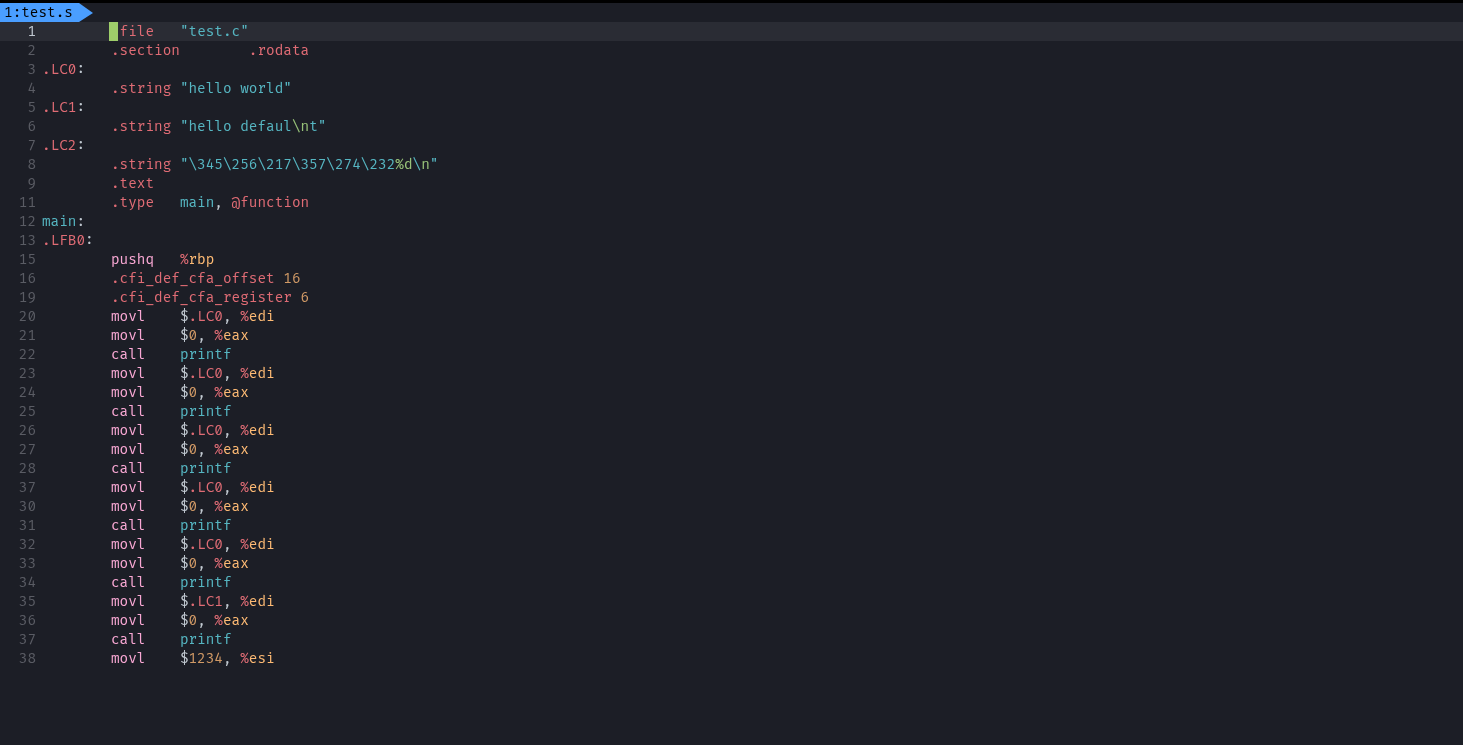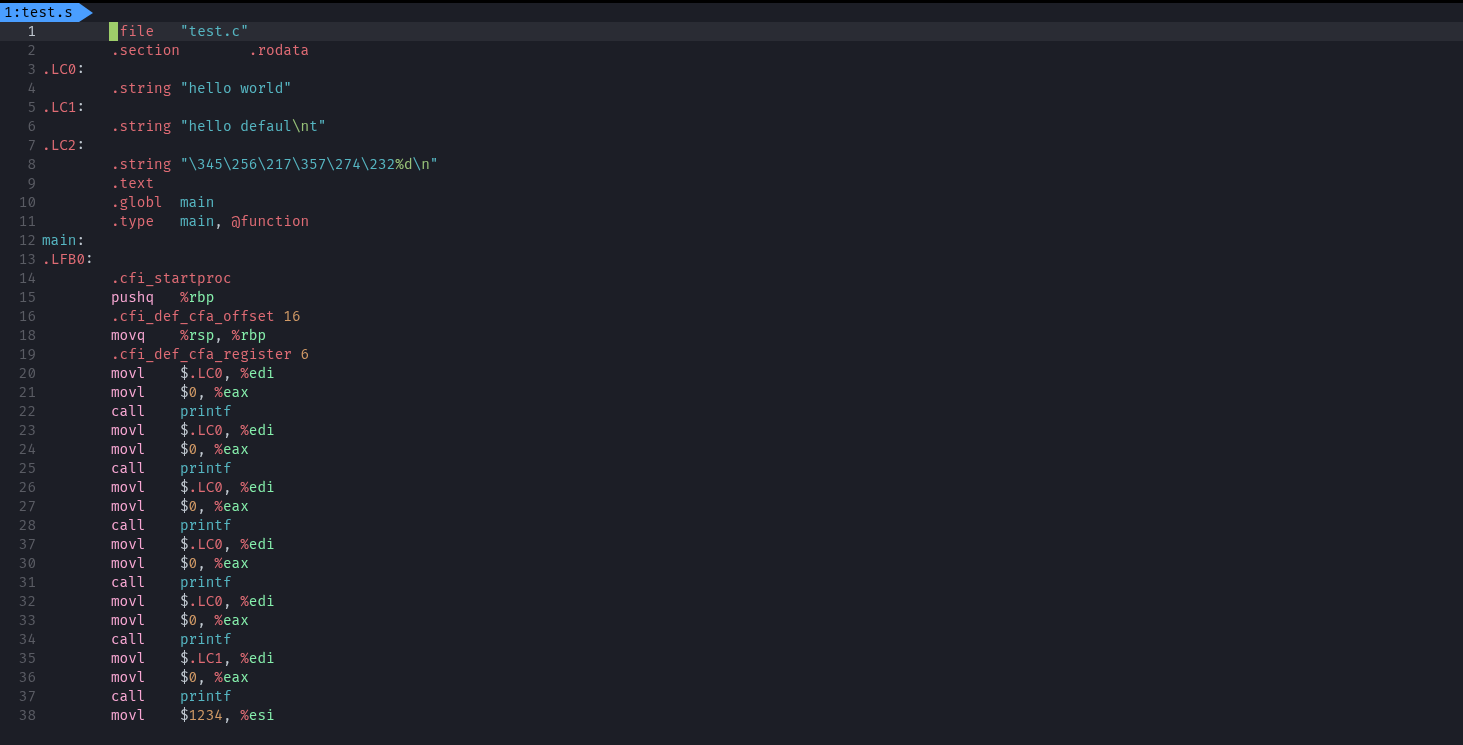--- a/index.html
+++ b/index.html
@@ -18,21 +18,21 @@
   .code{flex:1;white-space:pre;color:#c0c8d0}
   .cursor{position:absolute;width:9px;height:19px;background:#9ece6a;z-index:2}
   
   .d{color:#e06c75} 
   .kw{color:#e06c75} 
   .op{color:#f9a8d4} 
   .str{color:#56b6c2} 
   .esc{color:#98c379} 
   .num{color:#d19a66} 
   .pct{color:#e06c75} 
-  .reg{color:#86efac} 
+  .reg{color:#fdba74} 
   .lbl{color:#e06c75}
   .at{color:#e06c75}
   .comma{color:#c0c8d0}
   .plain{color:#c0c8d0}
   .id{color:#56b6c2}
   .dollar{color:#c0c8d0}
   .colon{color:#c0c8d0}
 </style>
 </head>
 <body>
@@ -78,50 +78,38 @@
     </div>
     <div class="line">
       <div class="gutter">8</div>
       <div class="code"><span class="plain">        </span><span class="d">.</span><span class="kw">string</span><span class="plain"> </span><span class="str">"\345\256\217\357\274\232</span><span class="esc">%d</span><span class="str">\</span><span class="esc">n</span><span class="str">"</span></div>
     </div>
     <div class="line">
       <div class="gutter">9</div>
       <div class="code"><span class="plain">        </span><span class="d">.</span><span class="kw">text</span></div>
     </div>
     <div class="line">
-      <div class="gutter">10</div>
-      <div class="code"><span class="plain">        </span><span class="d">.</span><span class="kw">globl</span><span class="plain">  </span><span class="id">main</span></div>
-    </div>
-    <div class="line">
       <div class="gutter">11</div>
       <div class="code"><span class="plain">        </span><span class="d">.</span><span class="kw">type</span><span class="plain">   </span><span class="id">main</span><span class="comma">, </span><span class="at">@</span><span class="kw">function</span></div>
     </div>
     <div class="line">
       <div class="gutter">12</div>
       <div class="code"><span class="id">main</span><span class="colon">:</span></div>
     </div>
     <div class="line">
       <div class="gutter">13</div>
       <div class="code"><span class="d">.</span><span class="lbl">LFB0</span><span class="colon">:</span></div>
     </div>
     <div class="line">
-      <div class="gutter">14</div>
-      <div class="code"><span class="plain">        </span><span class="d">.</span><span class="kw">cfi_startproc</span></div>
-    </div>
-    <div class="line">
       <div class="gutter">15</div>
       <div class="code"><span class="plain">        </span><span class="op">pushq</span><span class="plain">   </span><span class="pct">%</span><span class="reg">rbp</span></div>
     </div>
     <div class="line">
       <div class="gutter">16</div>
       <div class="code"><span class="plain">        </span><span class="d">.</span><span class="kw">cfi_def_cfa_offset</span><span class="plain"> </span><span class="num">16</span></div>
-    </div>
-    <div class="line">
-      <div class="gutter">18</div>
-      <div class="code"><span class="plain">        </span><span class="op">movq</span><span class="plain">    </span><span class="pct">%</span><span class="reg">rsp</span><span class="comma">, </span><span class="pct">%</span><span class="reg">rbp</span></div>
     </div>
     <div class="line">
       <div class="gutter">19</div>
       <div class="code"><span class="plain">        </span><span class="d">.</span><span class="kw">cfi_def_cfa_register</span><span class="plain"> </span><span class="num">6</span></div>
     </div>
     <div class="line">
       <div class="gutter">20</div>
       <div class="code"><span class="plain">        </span><span class="op">movl</span><span class="plain">    </span><span class="dollar">$</span><span class="d">.</span><span class="lbl">LC0</span><span class="comma">, </span><span class="pct">%</span><span class="reg">edi</span></div>
     </div>
     <div class="line">

